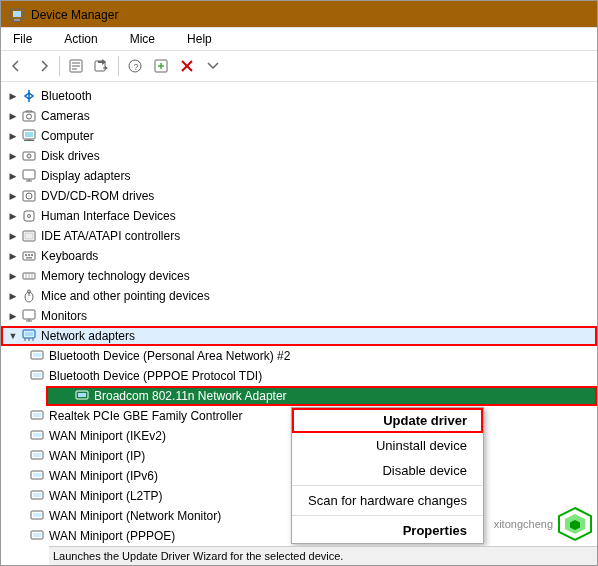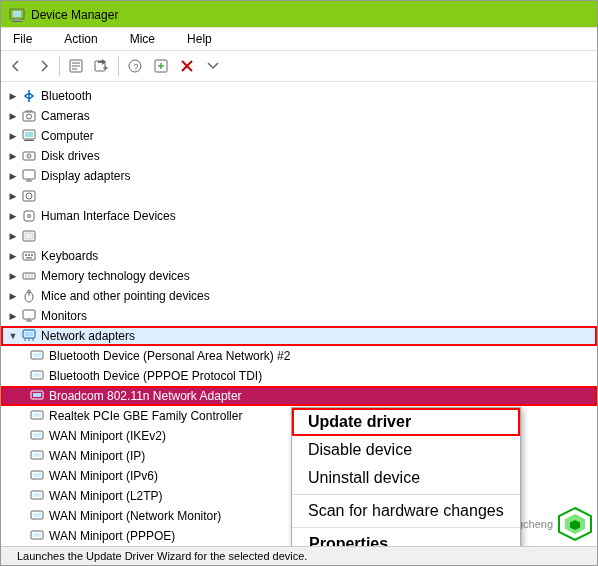--- a/index.html
+++ b/index.html
@@ -13,21 +13,21 @@
     }
     .window {
       width: 598px;
       height: 566px;
       background: #fff;
       border: 1px solid #999;
       display: flex;
       flex-direction: column;
     }
     .title-bar {
-      background: #84cc16;
+      background: #a16207;
       padding: 6px 8px 4px 8px;
       display: flex;
       align-items: center;
       border-bottom: 1px solid #e0e0e0;
       gap: 6px;
     }
     .title-bar-icon {
       width: 16px;
       height: 16px;
     }
@@ -123,40 +123,42 @@
     .context-menu {
       position: absolute;
       background: #fff;
       border: 1px solid #aaa;
       box-shadow: 2px 2px 6px rgba(0,0,0,0.3);
       z-index: 100;
       min-width: 180px;
     }
     .ctx-item {
       padding: 5px 16px;
-      font-size: 16px;
+      font-size: 13px;
       cursor: pointer;
+      text-align: right;
     }
     .ctx-item.update-driver {
       font-weight: bold;
       background: #fff;
       border: 2px solid red;
       padding: 3px 14px;
     }
     .ctx-separator {
       border: none;
       border-top: 1px solid #ddd;
       margin: 2px 0;
     }
     .status-bar {
       border-top: 1px solid #ccc;
-      padding: 3px 16px;
+      padding: 3px 4px;
       font-size: 11px;
       color: #000;
       background: #f0f0f0;
+      margin-left: 48px;
     }
     
     .watermark {
       position: absolute;
       bottom: 4px;
       right: 4px;
       display: flex;
       align-items: center;
       gap: 4px;
     }
@@ -300,20 +302,21 @@
 
       <div class="tree-item indent-0">
         <span class="expand-btn">▶</span>
         <span class="item-icon">
           <svg width="14" height="14" viewBox="0 0 14 14">
               <rect x="1" y="2" width="12" height="10" rx="1" fill="none" stroke="#666" stroke-width="1"></rect>
               <ellipse cx="7" cy="7" rx="3" ry="3" fill="none" stroke="#666" stroke-width="1"></ellipse>
               <circle cx="7" cy="7" r="1" fill="#ddd"></circle>
             </svg>
         </span>
+        <span class="item-label">DVD/CD-ROM drives</span>
       </div>
 
       <div class="tree-item indent-0">
         <span class="expand-btn">▶</span>
         <span class="item-icon">
           <svg width="14" height="14" viewBox="0 0 14 14">
               <rect x="2" y="2" width="10" height="10" rx="2" fill="none" stroke="#666" stroke-width="1"></rect>
               <circle cx="7" cy="7" r="1.5" fill="none" stroke="#666" stroke-width="1"></circle>
             </svg>
         </span>
@@ -321,20 +324,21 @@
       </div>
 
       <div class="tree-item indent-0">
         <span class="expand-btn">▶</span>
         <span class="item-icon">
           <svg width="14" height="14" viewBox="0 0 14 14">
               <rect x="1" y="2" width="12" height="10" rx="1" fill="none" stroke="#666" stroke-width="1"></rect>
               <rect x="3" y="4" width="8" height="6" fill="#eee" stroke="#aaa" stroke-width="0.5"></rect>
             </svg>
         </span>
+        <span class="item-label">IDE ATA/ATAPI controllers</span>
       </div>
 
       <div class="tree-item indent-0">
         <span class="expand-btn">▶</span>
         <span class="item-icon">
           <svg width="14" height="14" viewBox="0 0 14 14">
               <rect x="1" y="3" width="12" height="8" rx="1" fill="none" stroke="#666" stroke-width="1"></rect>
               <rect x="3" y="5" width="2" height="2" rx="0.3" fill="#888"></rect>
               <rect x="6" y="5" width="2" height="2" rx="0.3" fill="#888"></rect>
               <rect x="9" y="5" width="2" height="2" rx="0.3" fill="#888"></rect>
@@ -410,21 +414,21 @@
         <span class="expand-btn" style="visibility:hidden">▶</span>
         <span class="item-icon">
           <svg width="14" height="14" viewBox="0 0 14 14">
               <rect x="1" y="2" width="12" height="8" rx="1" fill="none" stroke="#666" stroke-width="1"></rect>
               <rect x="3" y="4" width="8" height="4" fill="#cef"></rect>
             </svg>
         </span>
         <span class="item-label">Bluetooth Device (PPPOE Protocol TDI)</span>
       </div>
 
-      <div class="tree-item indent-1 red-border" style="background:#be185d; color:#fff;">
+      <div class="tree-item indent-1 red-border" style="background:#15803d; color:#fff;margin-left:45px;">
         <span class="expand-btn" style="visibility:hidden; color:#fff;">▶</span>
         <span class="item-icon">
           <svg width="14" height="14" viewBox="0 0 14 14">
               <rect x="1" y="2" width="12" height="8" rx="1" fill="none" stroke="#fff" stroke-width="1"></rect>
               <rect x="3" y="4" width="8" height="4" fill="#adf"></rect>
             </svg>
         </span>
         <span class="item-label">Broadcom 802.11n Network Adapter</span>
       </div>
 
@@ -502,22 +506,22 @@
               <rect x="3" y="4" width="8" height="4" fill="#cef"></rect>
             </svg>
           </span>
         <span class="item-label">WAN Miniport (PPPOE)</span>
       </div>
 
     </div>
 
     <div class="context-menu" style="left:290px; top:325px;">
       <div class="ctx-item update-driver" style="font-weight:bold; border:2px solid red; padding:3px 14px;">Update driver</div>
+      <div class="ctx-item">Uninstall device</div>
       <div class="ctx-item">Disable device</div>
-      <div class="ctx-item">Uninstall device</div>
       <hr class="ctx-separator">
       <div class="ctx-item">Scan for hardware changes</div>
       <hr class="ctx-separator">
       <div class="ctx-item" style="font-weight:bold;padding-left:17px;">Properties</div>
     </div>
 
     <div class="watermark">
       <span style="font-size:11px;color:#888;">xitongcheng</span>
       <svg width="36" height="36" viewBox="0 0 36 36">
         <polygon points="18,2 34,10 34,26 18,34 2,26 2,10" fill="none" stroke="#0a0" stroke-width="2"></polygon>

